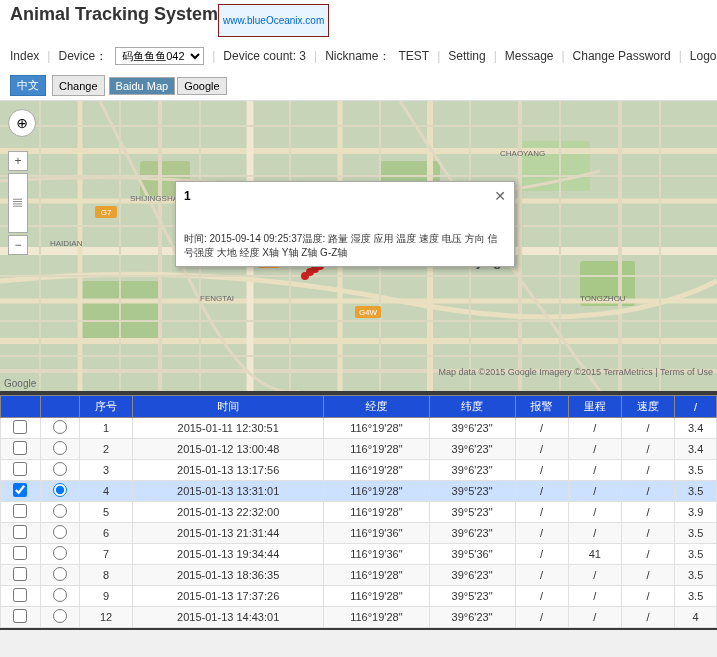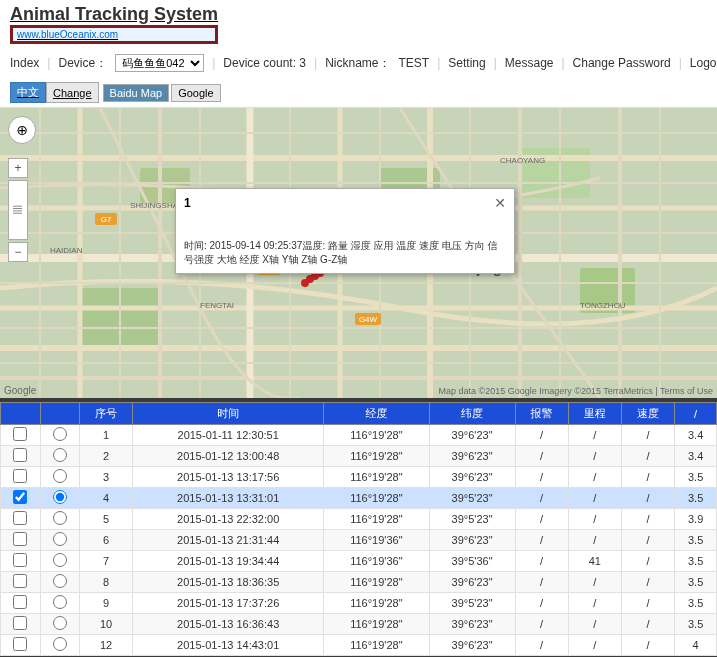--- a/index.html
+++ b/index.html
@@ -8,28 +8,28 @@
     
     .header {
       background: #fff;
       border-bottom: 1px solid #ddd;
       padding: 4px 10px;
       display: flex;
       align-items: center;
       gap: 10px;
       flex-wrap: wrap;
     }
-    .logo-area { display: flex; flex-direction: column; text-decoration: underline; }
+    .logo-area { display: flex; flex-direction: row; }
     .app-title { font-size: 18px; font-weight: bold; color: #333; }
-    .logo-url { font-size: 10px; color: #0066cc; background: #e8f4ff; padding: 1px 4px; border: 3px solid #7f1d1d; }
+    .logo-url { font-size: 10px; color: #0066cc; background: #e8f4ff; padding: 10px 4px; border: 1px solid #7f1d1d; }
     .nav-items { display: flex; gap: 8px; align-items: center; flex: 1; font-size: 12px; }
     .nav-item { color: #333; cursor: pointer; white-space: nowrap; text-align: right; }
     .nav-divider { color: #ccc; }
     .device-select { font-size: 11px; border: 1px solid #aaa; padding: 1px 2px; background: #fff; }
-    .lang-buttons { display: flex; gap: 0; text-decoration: underline; }
+    .lang-buttons { display: flex; gap: 6px; }
     .lang-btn { padding: 2px 6px; font-size: 11px; border: 1px solid #aaa; cursor: pointer; background: #e8e8e8; }
     .lang-btn.active { background: #4488cc; color: #fff; border-color: #3377bb; }
     .map-buttons { display: flex; gap: 2px; }
     .map-btn { padding: 2px 6px; font-size: 11px; border: 1px solid #aaa; cursor: pointer; background: #e8e8e8; }
     .map-btn.active { background: #5588aa; color: #fff; }
 
     
     .map-container {
       position: relative;
       width: 717px;
@@ -105,21 +105,21 @@
     
     .map-watermark {
       position: absolute;
       bottom: 2px;
       left: 4px;
       font-size: 10px;
       color: #666;
     }
     .map-copyright {
       position: absolute;
-      bottom: 2px;
+      bottom: 14px;
       right: 4px;
       font-size: 9px;
       color: #666;
     }
 
     
     .table-container {
       background: #3a3a3a;
       padding: 4px 0 2px 0;
     }
@@ -420,32 +420,20 @@
       <td>116°19'28"</td>
       <td>39°5'23"</td>
       <td>/</td>
       <td>/</td>
       <td>/</td>
       <td>3.5</td>
     </tr>
         <tr>
       <td><input type="checkbox" class="row-checkbox" style=""></td>
       <td><input type="radio" name="row-radio" class="row-radio" style=""></td>
-      <td>10</td>
-      <td>2015-01-13 16:36:43</td>
-      <td>116°19'28"</td>
-      <td>39°6'23"</td>
-      <td>/</td>
-      <td>/</td>
-      <td>/</td>
-      <td>3.5</td>
-    </tr>
-        <tr>
-      <td><input type="checkbox" class="row-checkbox" style=""></td>
-      <td><input type="radio" name="row-radio" class="row-radio" style=""></td>
       <td>12</td>
       <td>2015-01-13 14:43:01</td>
       <td>116°19'28"</td>
       <td>39°6'23"</td>
       <td>/</td>
       <td>/</td>
       <td>/</td>
       <td>4</td>
     </tr>
       </tbody>

